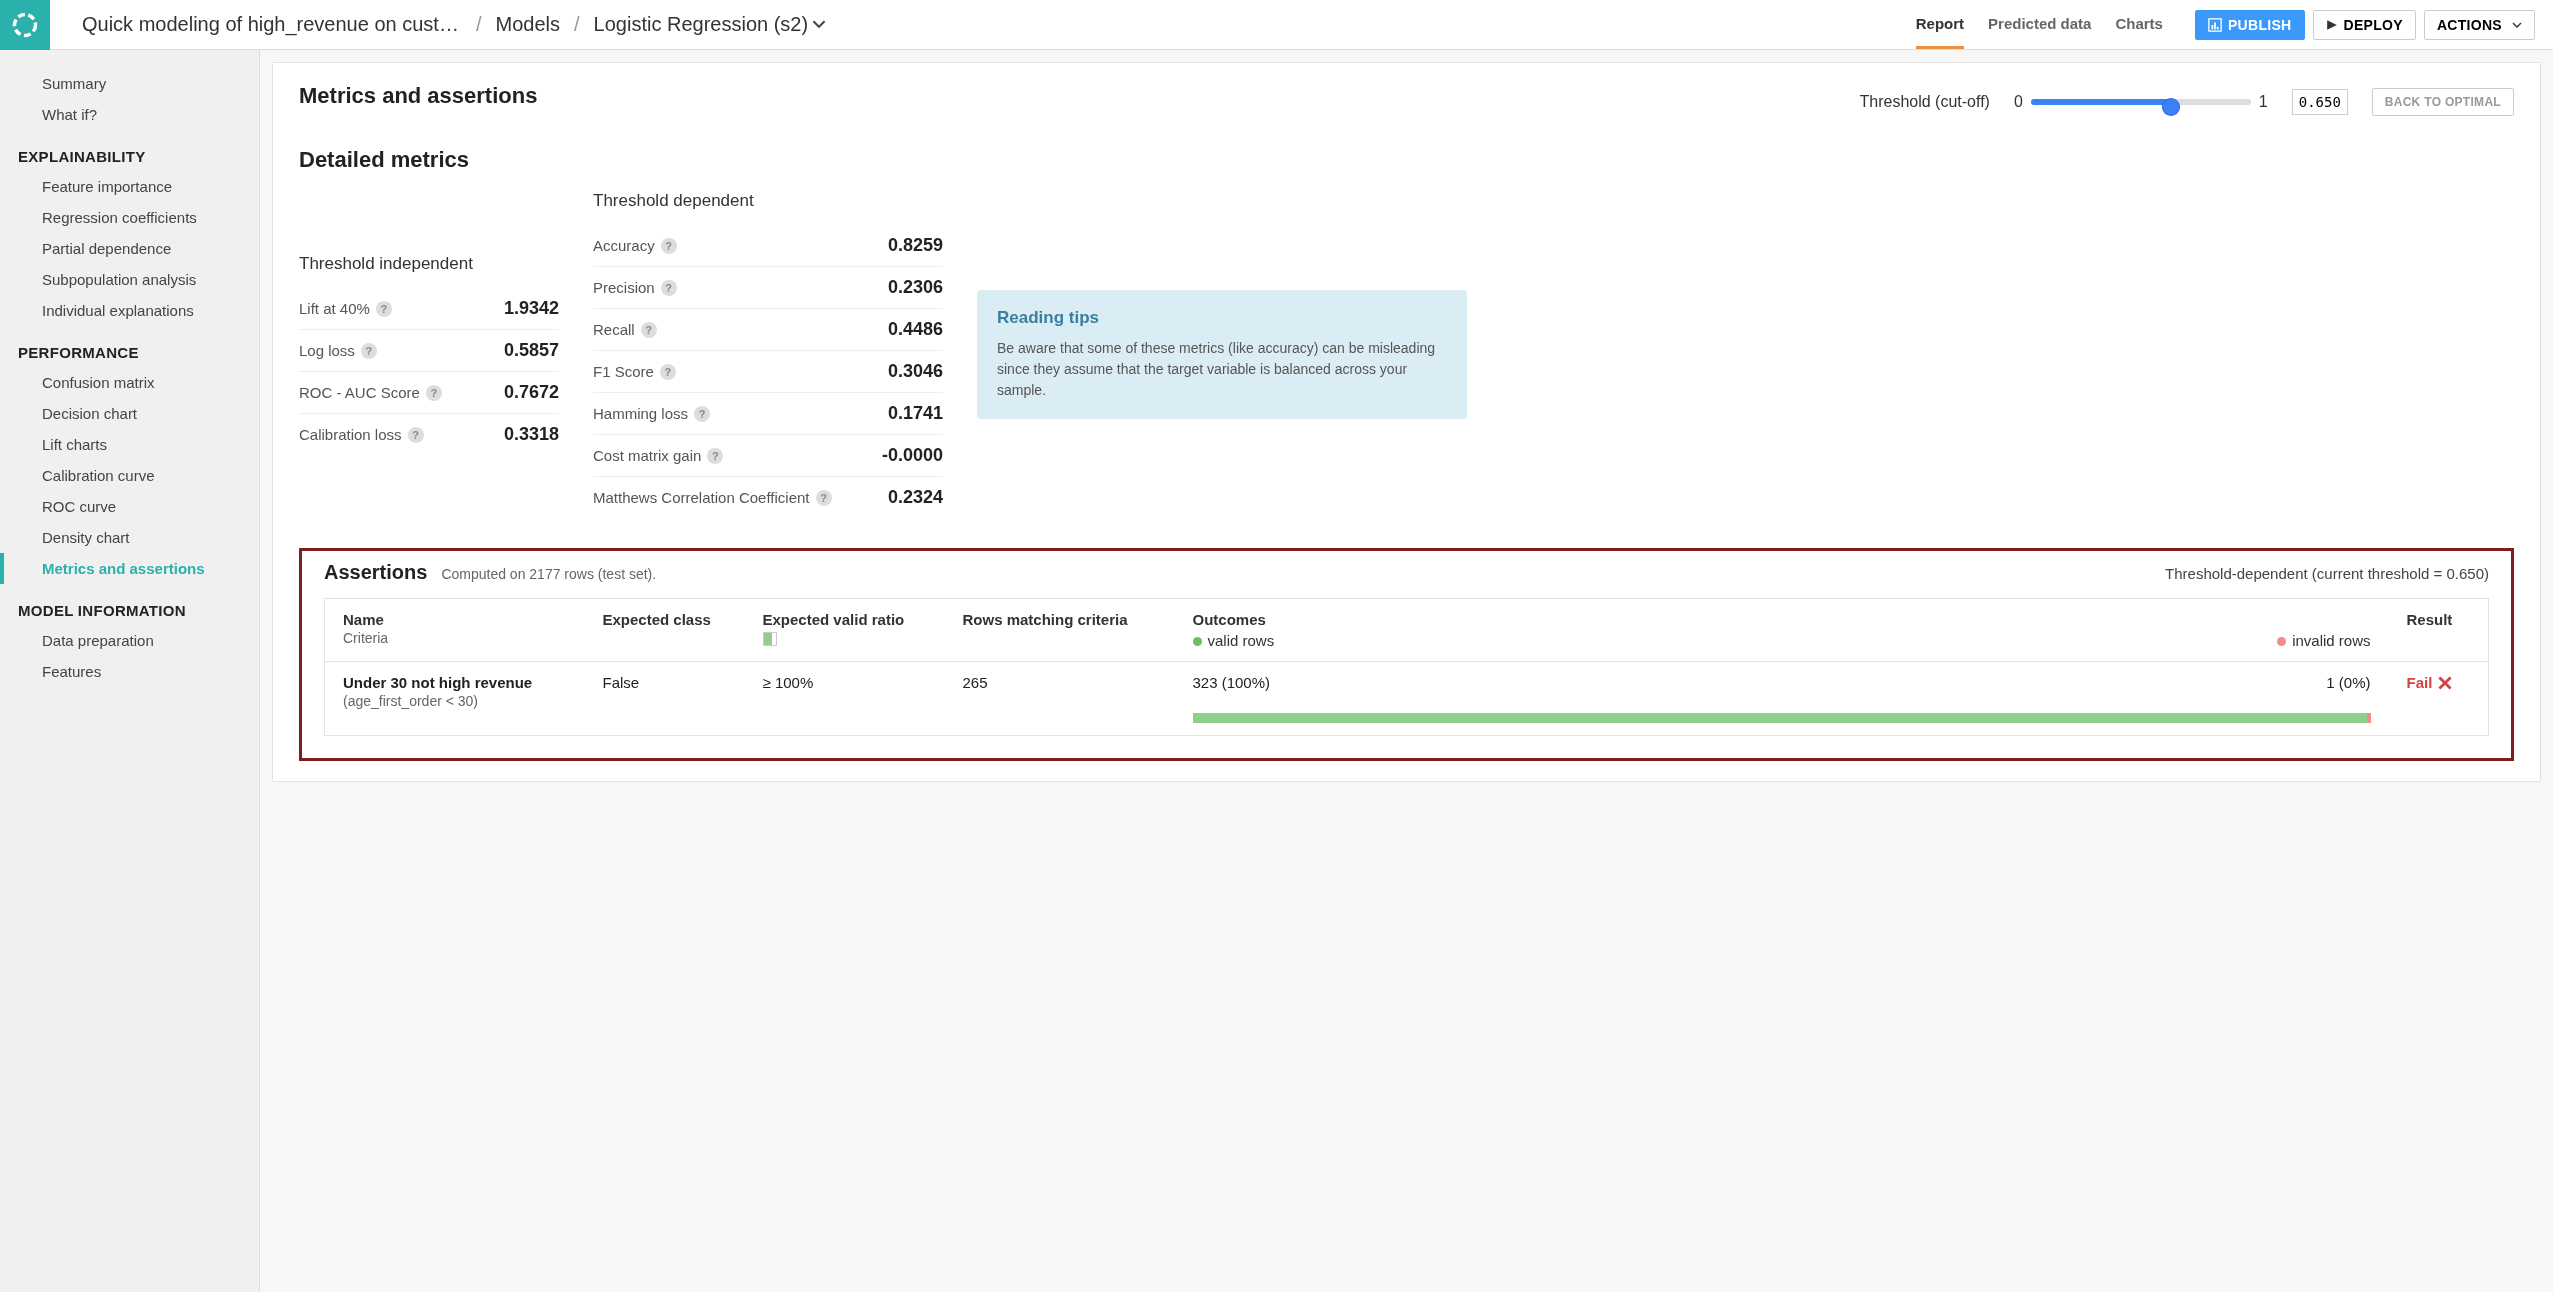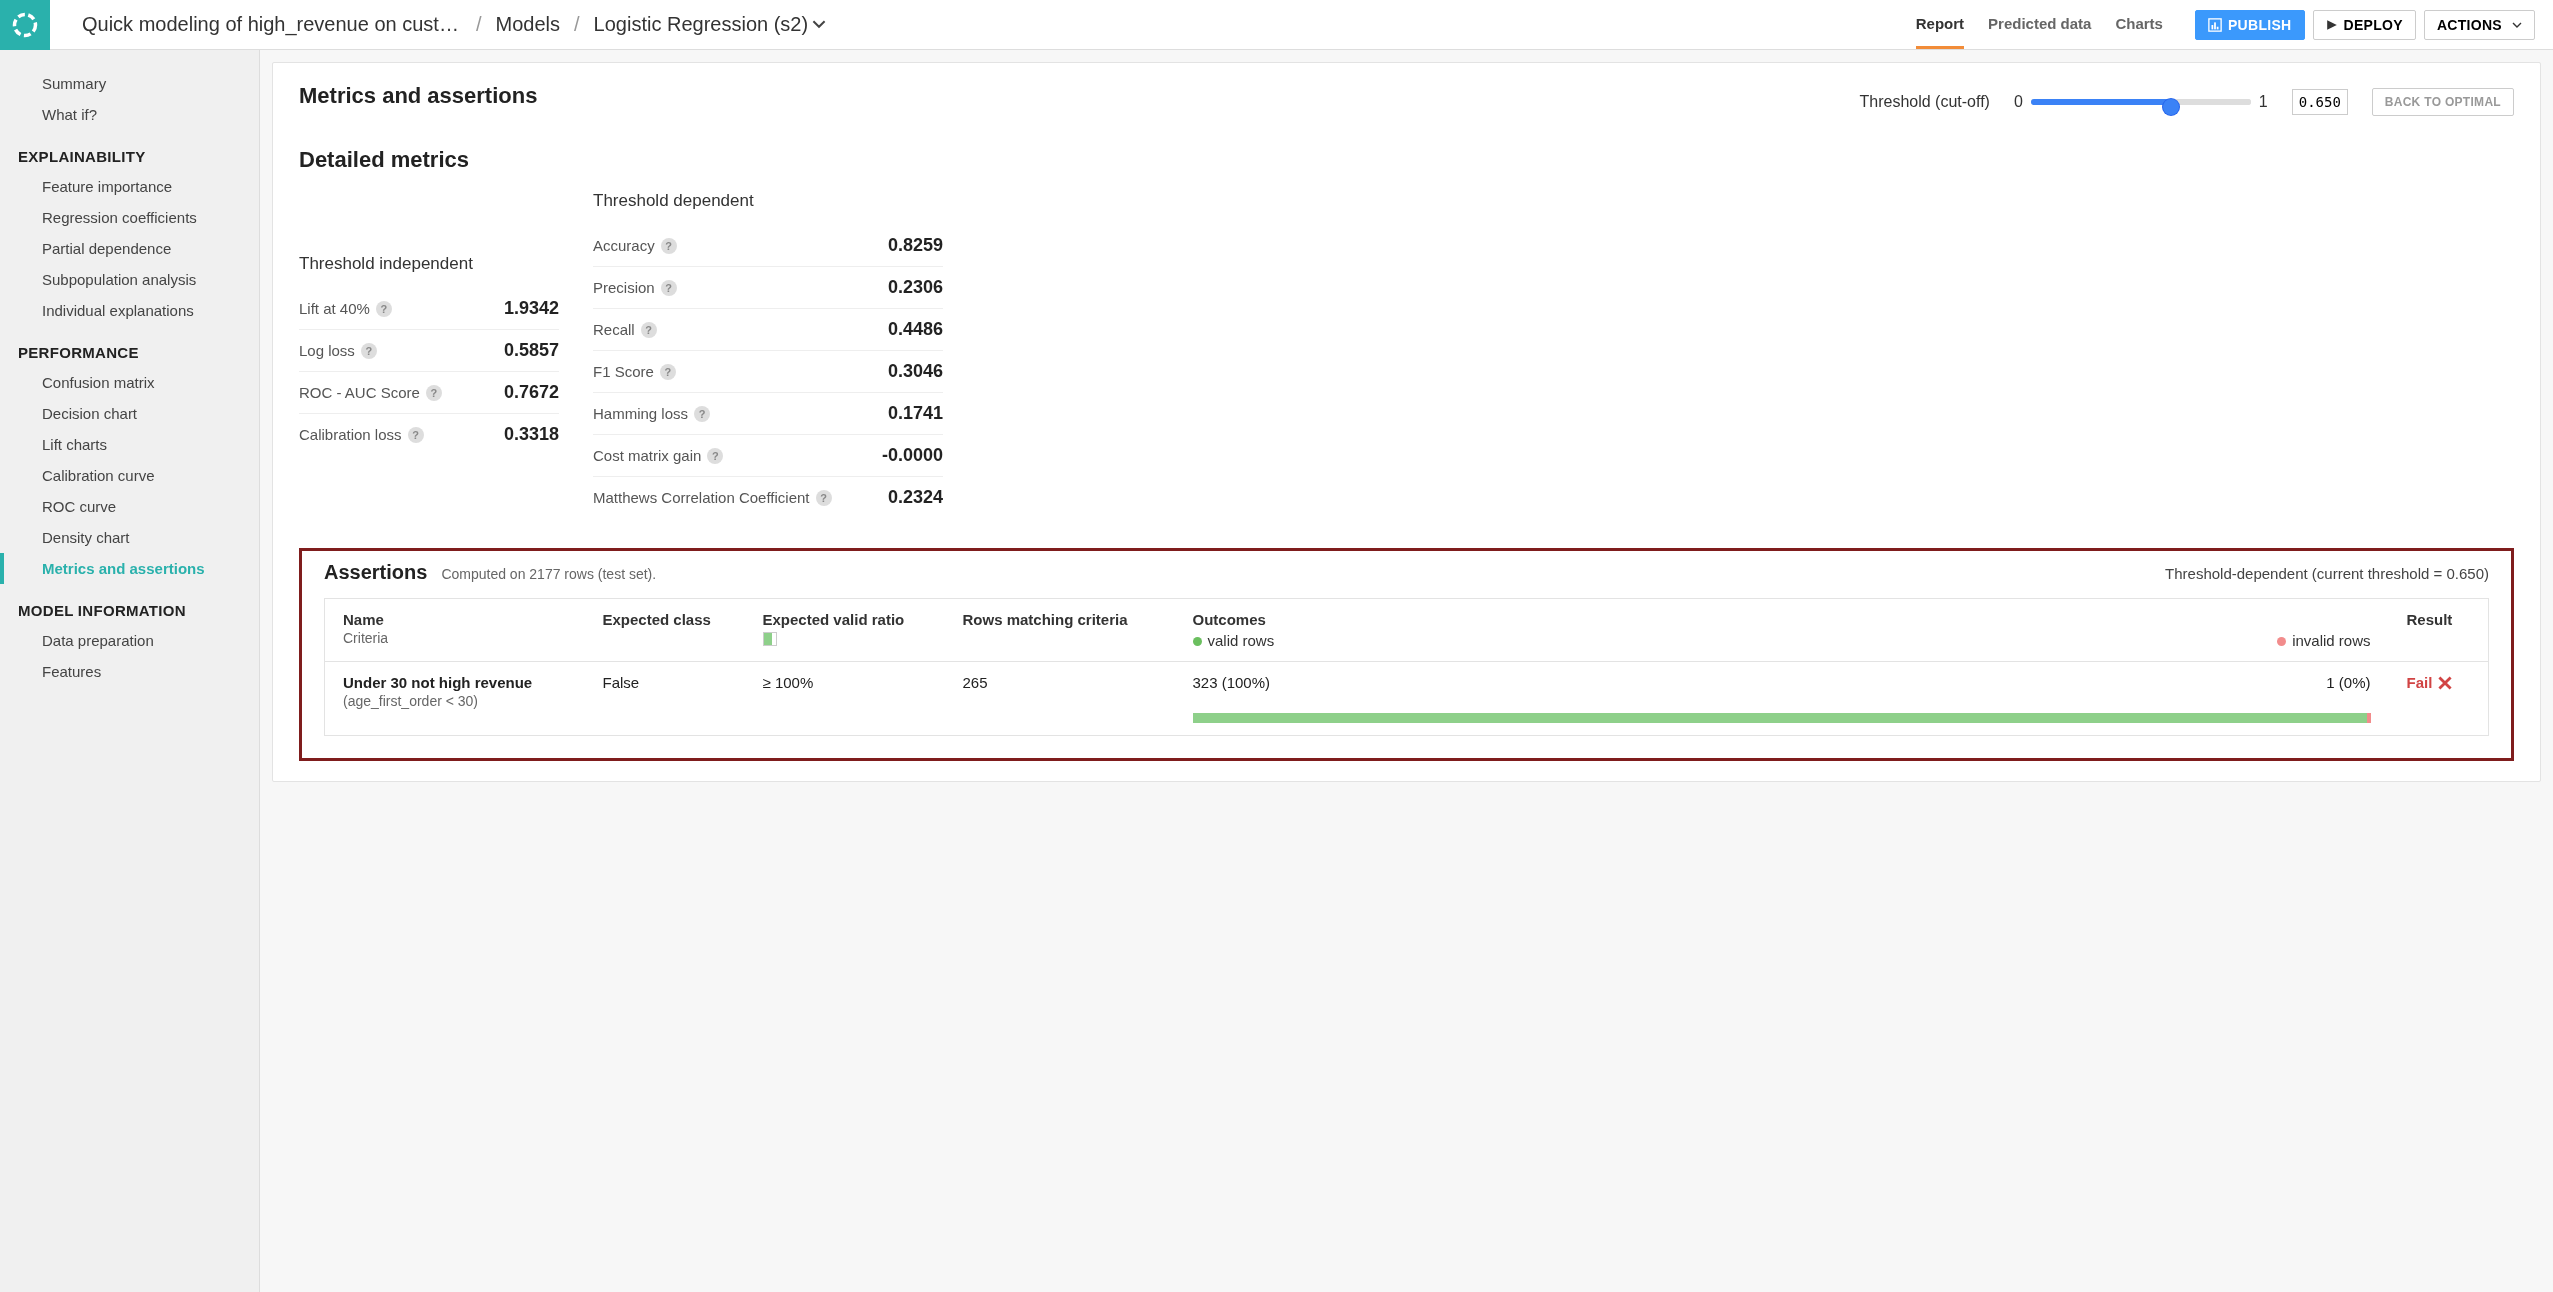--- a/index.html
+++ b/index.html
@@ -257,20 +257,24 @@
             </div>
           <div class="mrow">
               <span class="mlabel">
                 <span>Matthews Correlation Coefficient</span>
                 <span class="help-icon">?</span>
               </span>
               <span class="mval">0.2324</span>
             </div>
         </div>
 
+        <div class="tips-box">
+          <h4>Reading tips</h4>
+          <p>Be aware that some of these metrics (like accuracy) can be misleading since they assume that the target variable is balanced across your sample.</p>
+        </div>
       </div>
 
       <div class="assertions-wrap">
         <div class="assert-head">
           <div class="left">
             <h3>Assertions</h3>
             <span class="meta">Computed on 2177 rows (test set).</span>
           </div>
           <div class="right">Threshold-dependent (current threshold = 0.650)</div>
         </div>

